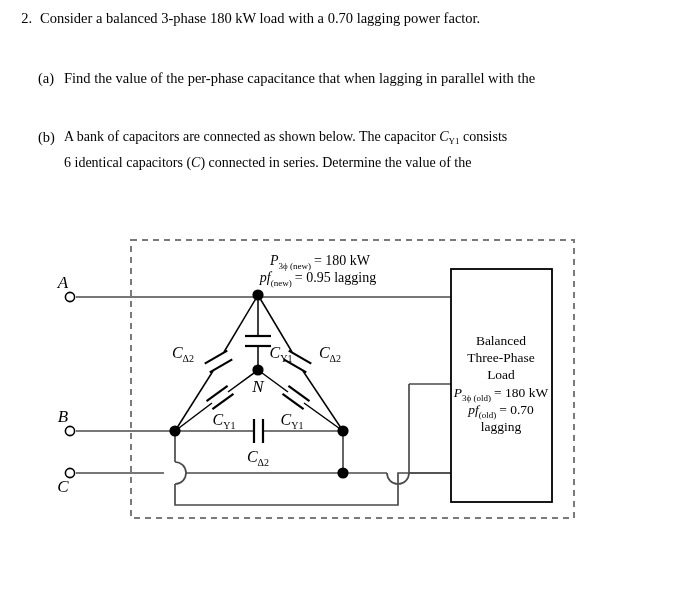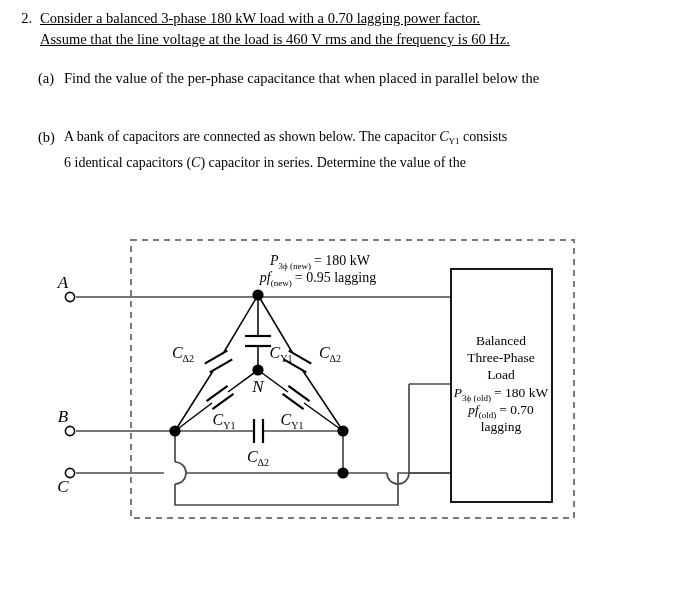--- a/index.html
+++ b/index.html
@@ -6,21 +6,21 @@
   body{
     width:679px;height:600px;background:#ffffff;
     font-family:"Liberation Serif","DejaVu Serif",serif;
     color:#000;position:relative;overflow:hidden;
   }
   .problem{position:absolute;left:0;top:0;width:679px;}
   .qrow{display:flex;align-items:flex-start;}
   .qnum{width:32px;text-align:right;padding-right:8px;font-size:14.5px;line-height:21px;flex:0 0 auto;}
   .qbody{font-size:14.5px;line-height:21px;}
   .stem{position:absolute;left:0;top:8px;width:640px;}
-  .stem .qbody{width:600px;text-decoration:underline;}
+  .stem .qbody{width:600px;}
   .parta{position:absolute;left:38px;top:68px;width:630px;display:flex;}
   .parta .lbl{width:26px;flex:0 0 auto;font-size:14.5px;line-height:21px;}
   .parta .txt{width:585px;font-size:14.5px;line-height:21px;}
   .partb{position:absolute;left:38px;top:126px;width:630px;display:flex;}
   .partb .lbl{width:26px;flex:0 0 auto;font-size:14.5px;line-height:22px;}
   .partb .txt{width:520px;font-size:14px;line-height:22px;}
   .ln{white-space:nowrap;}
   i.v{font-style:italic;}
   sub{font-size:0.64em;vertical-align:-0.28em;font-style:normal;}
 
@@ -32,42 +32,41 @@
 </head>
 <body>
 
 <div class="problem">
 
   <div class="stem">
     <div class="qrow">
       <div class="qnum">2.</div>
       <div class="qbody">
         <div class="ln">Consider a balanced 3-phase 180 kW load with a 0.70 lagging power factor.</div>
-        <div class="ln">Assume that the line voltage at the load is 460 V rms and the frequency is 60 Hz.</div>
       </div>
     </div>
   </div>
 
   <div class="parta">
     <div class="lbl">(a)</div>
     <div class="txt">
-      <div class="ln">Find the value of the per-phase capacitance that when placed in parallel below the</div>
+      <div class="ln">Find the value of the per-phase capacitance that when lagging in parallel with the</div>
     </div>
   </div>
 
   <div class="partb">
     <div class="lbl">(b)</div>
     <div class="txt">
       <div class="ln">
         <span>A bank of capacitors are connected as shown below.  The capacitor</span>
         <i class="v"><span>C</span><sub>Y1</sub></i>
         <span>consists</span>
       </div>
       <div class="ln">
-        <span>6 identical capacitors (</span><i class="v">C</i><span>) capacitor in series.  Determine the value of the</span>
+        <span>6 identical capacitors (</span><i class="v">C</i><span>) connected in series.  Determine the value of the</span>
       </div>
     </div>
   </div>
 
 </div>
 
 <div id="diagram">
 <svg width="679" height="600" viewBox="0 0 679 600" xmlns="http://www.w3.org/2000/svg">
 
   <rect x="131" y="240" width="443" height="278" fill="none" stroke="#7a7a7a" stroke-width="2" stroke-dasharray="6,5"></rect>

